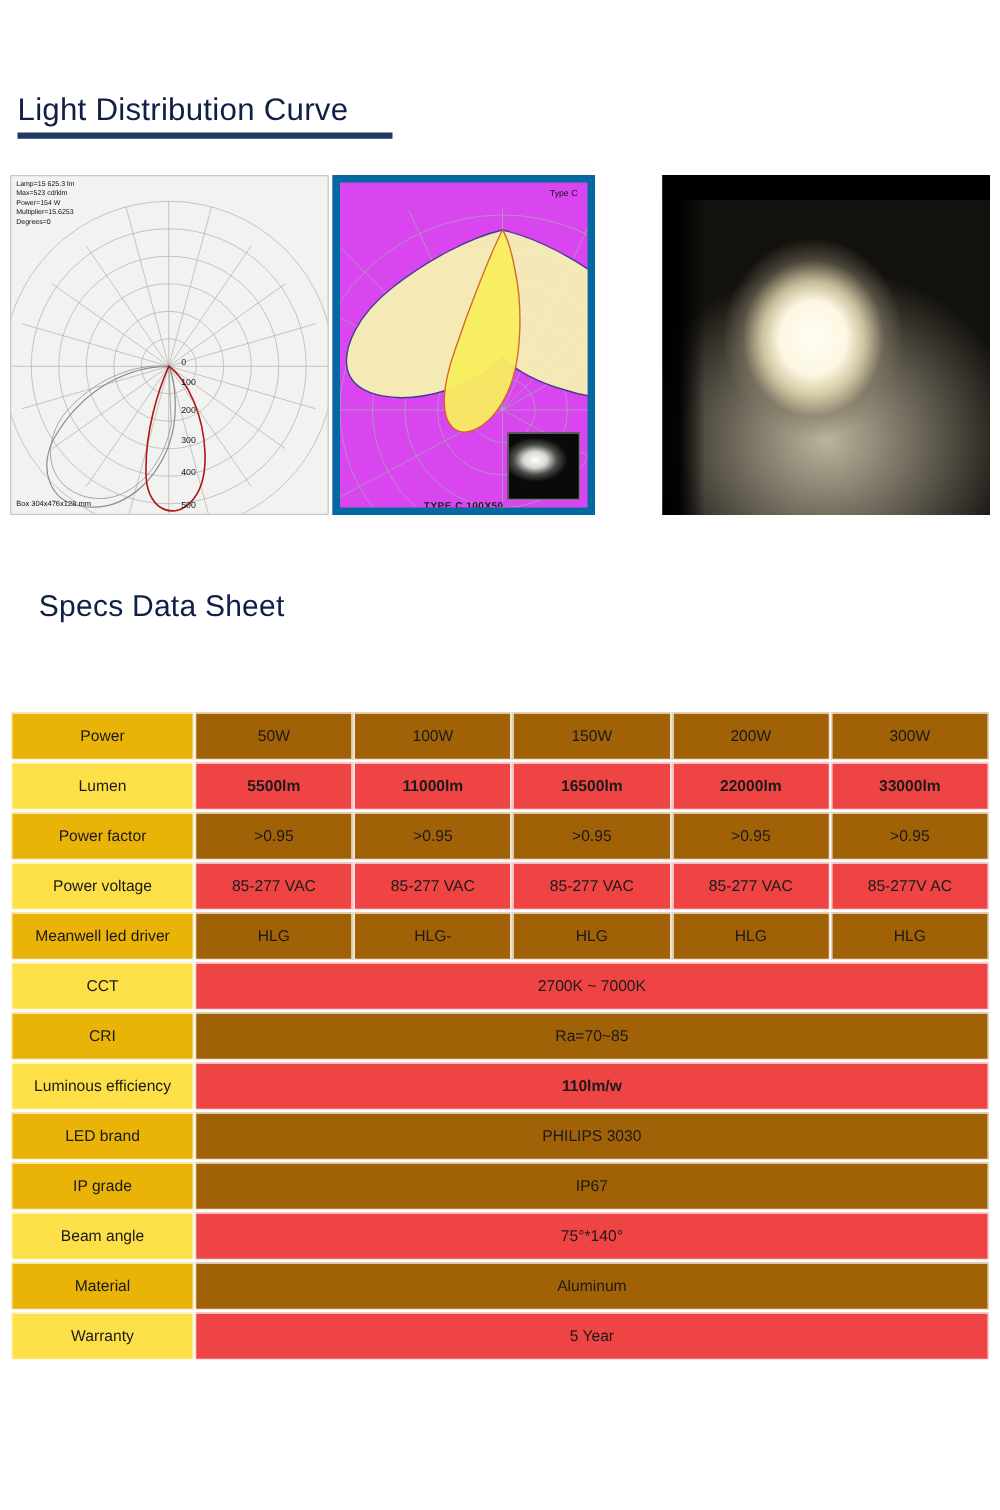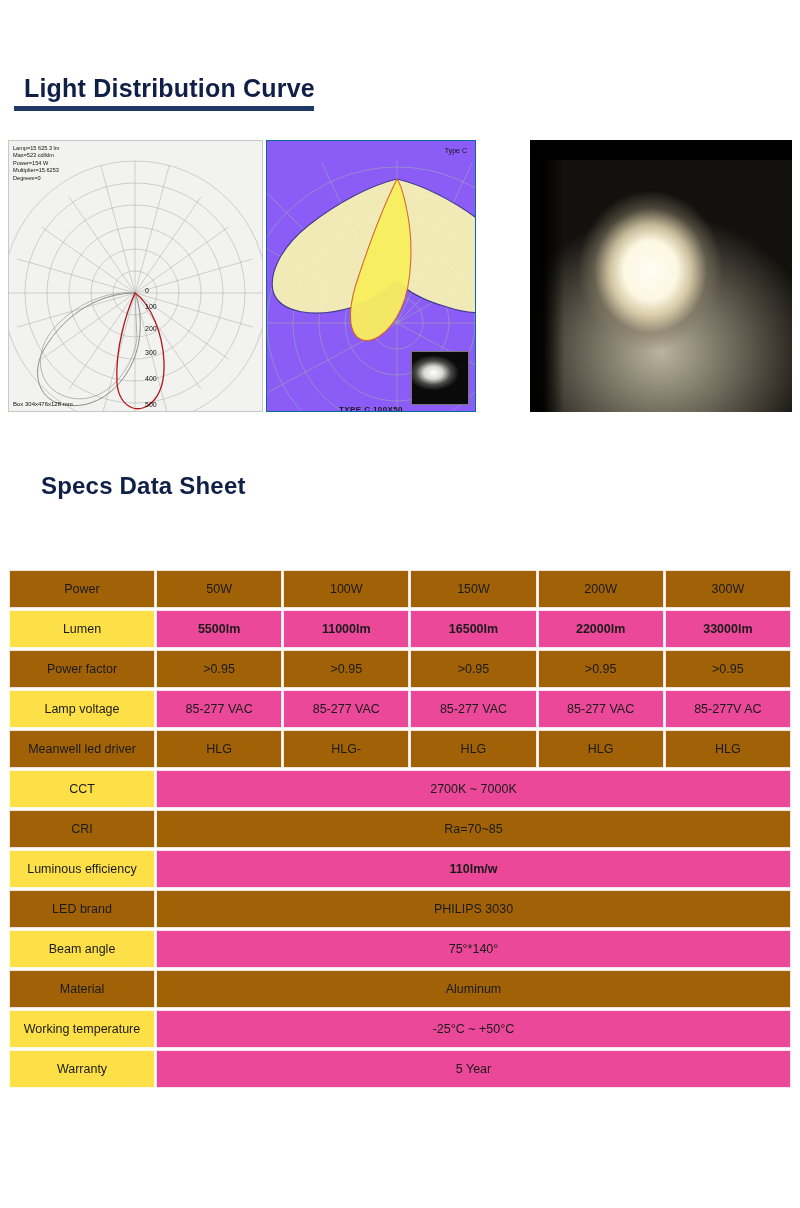--- a/index.html
+++ b/index.html
@@ -4,22 +4,22 @@
 <style>
   html,body{margin:0;padding:0;}
   body{
     width:800px;height:1208px;background:#ffffff;
     font-family:"Liberation Sans",sans-serif;
     color:#111;overflow:hidden;position:relative;
   }
 
   
   .sec-title{
-    font-size:25px;font-weight:700;color:#0f1f46;
-    letter-spacing:.2px;padding-left:24px;
+    font-size:25px;font-weight:400;color:#0f1f46;
+    letter-spacing:.2px;padding-left:14px;
   }
   #heading-lightcurve{position:absolute;left:0;top:74px;}
   .title-rule{
     position:absolute;left:14px;top:106px;width:300px;height:5px;
     background:#1f3864;
   }
   #heading-specs{position:absolute;left:17px;top:472px;font-size:24px;}
 
   
   .img-row{position:absolute;left:8px;top:140px;width:784px;height:272px;}
@@ -33,21 +33,21 @@
     font-family:"Liberation Sans",sans-serif;
   }
   #panel-polar .boxnote{
     position:absolute;left:4px;bottom:4px;z-index:4;font-size:6px;color:#111;
   }
   #panel-polar .scale{
     position:absolute;z-index:4;font-size:7px;color:#111;left:136px;
   }
 
   
-  #panel-iso{left:258px;width:210px;background:#8b5cf6;border:1px solid #0369a1;overflow:hidden;}
+  #panel-iso{left:258px;width:210px;background:#d946ef;border:6px solid #0369a1;overflow:hidden;}
   #panel-iso .typec{
     position:absolute;right:8px;top:6px;font-size:7px;color:#111;z-index:5;
   }
   #panel-iso .thumb{
     position:absolute;right:6px;bottom:6px;width:56px;height:52px;z-index:6;
     border:1px solid #777;
     background:
       radial-gradient(ellipse 46% 34% at 38% 40%, #ffffff 0%, #d8d8d4 36%, #4a4a48 68%, #0a0a0a 100%),
       #000;
   }
@@ -80,22 +80,22 @@
     border-collapse:separate;border-spacing:1px 2px;
     table-layout:fixed;
   }
   #spec-table td{
     height:32px;text-align:center;vertical-align:middle;
     font-size:12.5px;color:#1a1a1a;padding:2px 4px;
     border:1px solid rgba(255,255,255,.85);
     line-height:15px;
   }
   .band-light td{background:#a16207;}
-  .band-dark  td{background:#ec4899;}
-  .band-light td.lbl{background:#a16207;}
+  .band-dark  td{background:#ef4444;}
+  .band-light td.lbl{background:#eab308;}
   .band-dark  td.lbl{background:#fde047;}
   td.lbl{width:136px;}
   td.bold{font-weight:700;font-size:13px;}
   tr.tall td{height:42px;}
 </style>
 </head>
 <body>
 
 <div class="sec-title" id="heading-lightcurve">Light Distribution Curve</div>
 <div class="title-rule"></div>
@@ -222,21 +222,21 @@
       </tr>
       <tr class="band-light">
         <td class="lbl">Power factor</td>
         <td class="">&gt;0.95</td>
         <td class="">&gt;0.95</td>
         <td class="">&gt;0.95</td>
         <td class="">&gt;0.95</td>
         <td class="">&gt;0.95</td>
       </tr>
       <tr class="band-dark">
-        <td class="lbl">Lamp voltage</td>
+        <td class="lbl">Power voltage</td>
         <td class="">85-277 VAC</td>
         <td class="">85-277 VAC</td>
         <td class="">85-277 VAC</td>
         <td class="">85-277 VAC</td>
         <td class="">85-277V AC</td>
       </tr>
       <tr class="band-light tall">
         <td class="lbl">Meanwell led driver</td>
         <td class="">HLG</td>
         <td class="">HLG-</td>
@@ -253,30 +253,30 @@
         <td colspan="5" class="">Ra=70~85</td>
       </tr>
       <tr class="band-dark tall">
         <td class="lbl">Luminous efficiency</td>
         <td colspan="5" class="bold">110lm/w</td>
       </tr>
       <tr class="band-light">
         <td class="lbl">LED  brand</td>
         <td colspan="5" class="">PHILIPS 3030</td>
       </tr>
+      <tr class="band-light">
+        <td class="lbl">IP grade</td>
+        <td colspan="5" class="">IP67</td>
+      </tr>
       <tr class="band-dark">
         <td class="lbl">Beam angle</td>
         <td colspan="5" class="">75°*140°</td>
       </tr>
       <tr class="band-light">
         <td class="lbl">Material</td>
         <td colspan="5" class="">Aluminum</td>
       </tr>
-      <tr class="band-dark tall">
-        <td class="lbl">Working temperature</td>
-        <td colspan="5" class="">-25°C ~ +50°C</td>
-      </tr>
       <tr class="band-dark">
         <td class="lbl">Warranty</td>
         <td colspan="5" class="">5 Year</td>
       </tr>
     </tbody>
 </table>
 
 </body></html>

